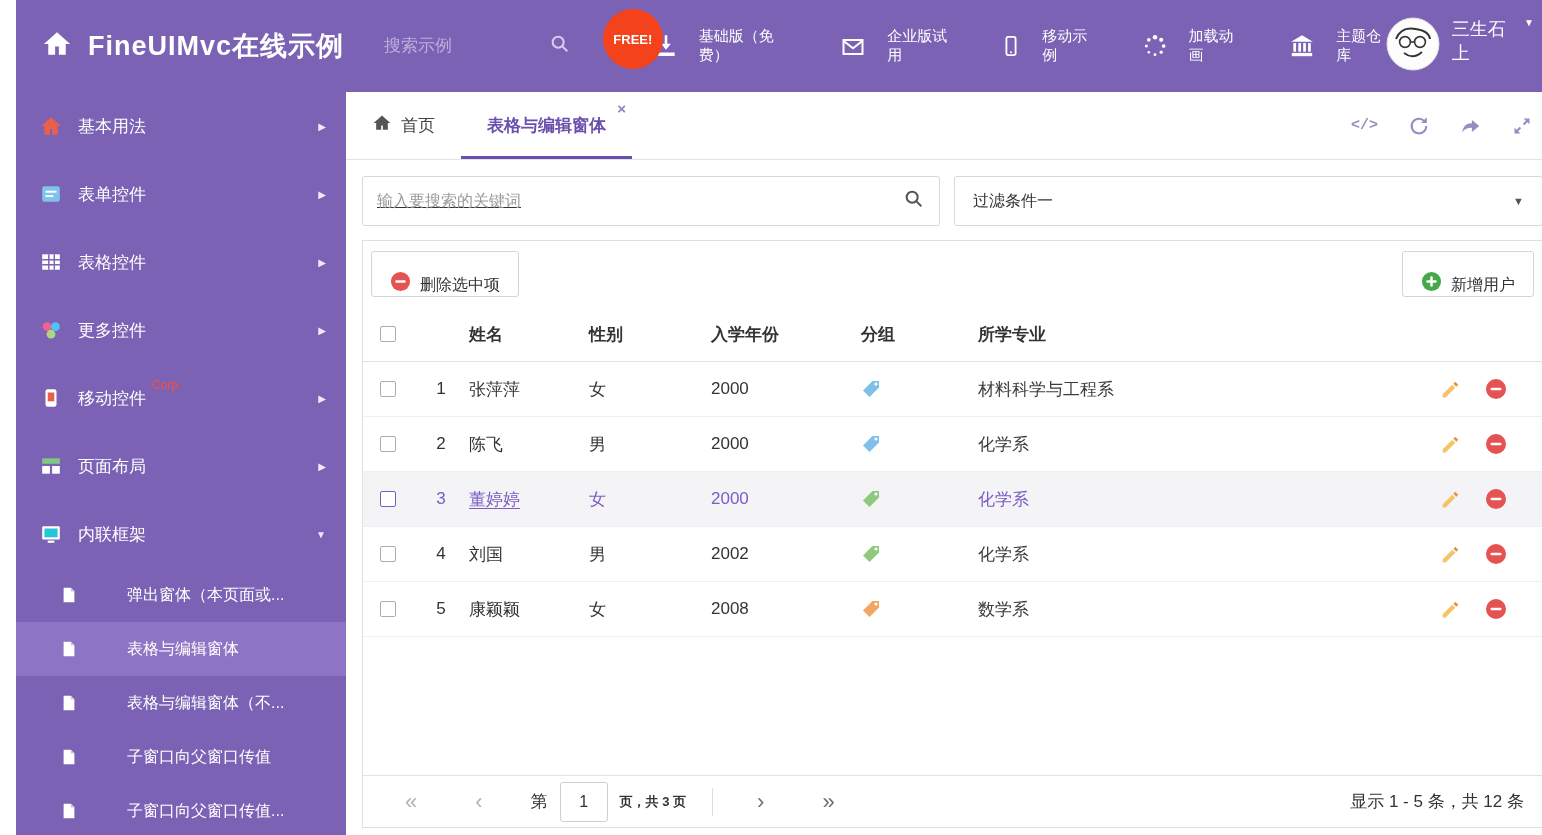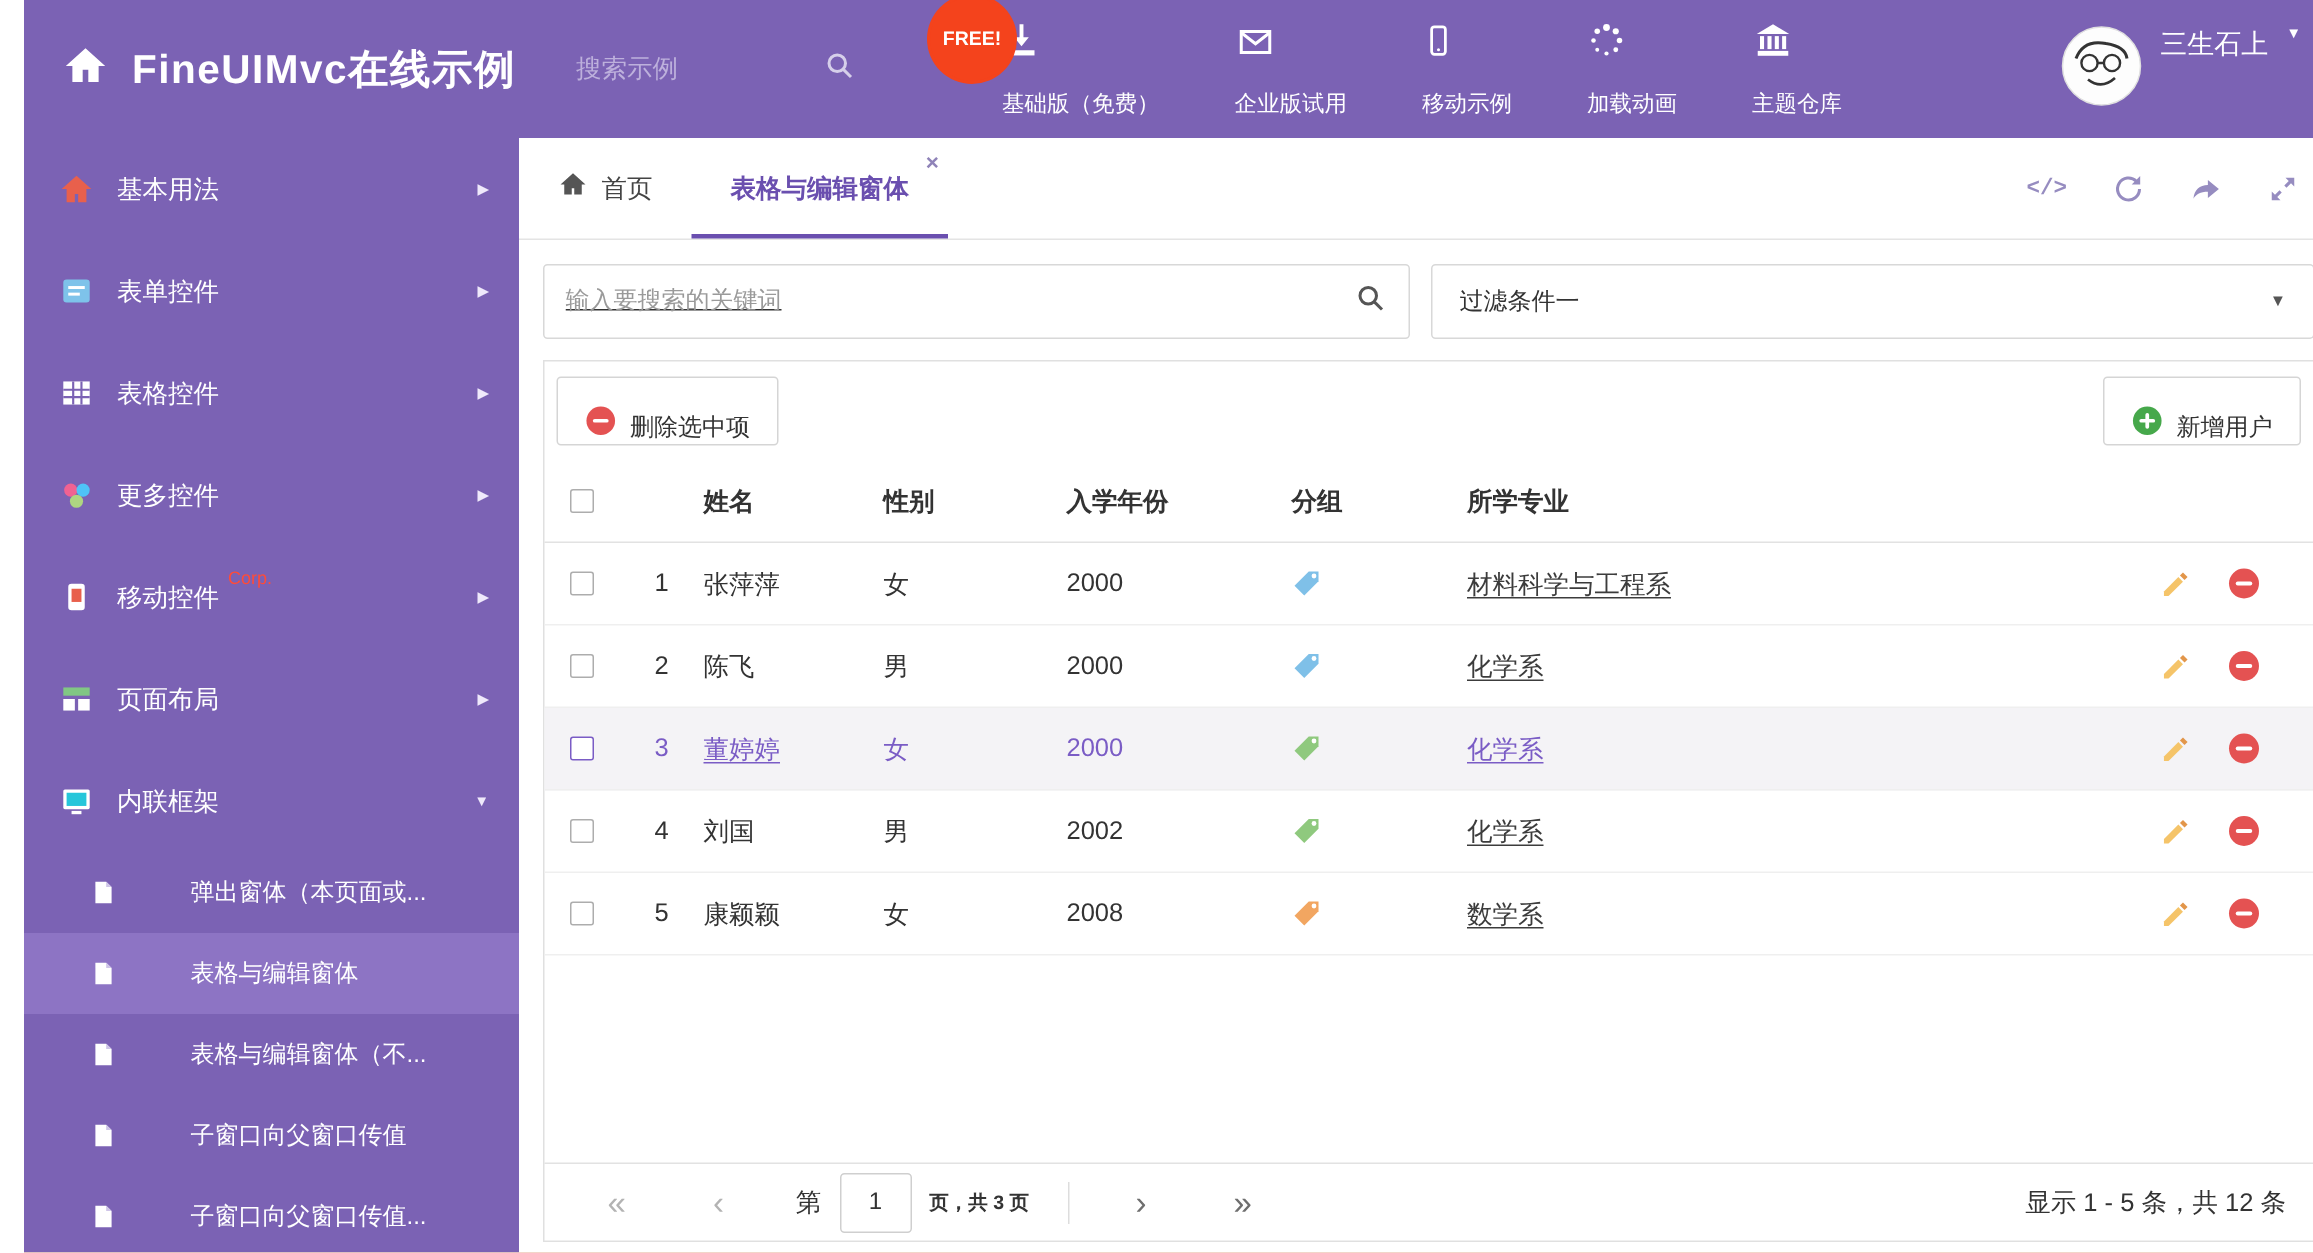--- a/index.html
+++ b/index.html
@@ -8,21 +8,21 @@
   .app { position:relative; width:1542px; height:835px; overflow:hidden; background:#c2410c; color:#333; font-size:16px;margin-left:16px; }
 
   
   .header { position:absolute; top:0; left:0; right:0; height:92px; background:#7b62b4; display:flex; align-items:center; color:#fff; }
   .brand { display:flex; align-items:center; gap:16px; padding-left:26px; flex:0 0 auto; }
   .brand-title { font-size:27px; font-weight:bold; letter-spacing:1px; }
   .hsearch { display:flex; align-items:center; margin-left:40px; width:210px; }
   .hsearch input { background:transparent; border:none; outline:none; color:#fff; font-size:17px; width:165px; }
   .hsearch input::placeholder { color:#bdb0dc; }
   .hnav { display:flex; margin-left:74px; gap:50px; align-items:center; }
-  .hnav-item { position:relative; display:flex; flex-direction:column; align-items:flex-start; gap:20px; font-size:15px; cursor:pointer; }
+  .hnav-item { position:relative; display:flex; align-items:center; gap:20px; font-size:15px; cursor:pointer; }
   .hnav-item .nicon { height:26px; display:flex; align-items:flex-end; }
   .free-badge { position:absolute; left:-48px; top:-16px; width:56px; height:56px; border-radius:50%; background:#f4431c; color:#fff; font-weight:bold; font-size:13px; display:flex; align-items:center; justify-content:center; box-shadow:0 0 0 2px #f4431c; z-index:3; }
   .huser { margin-left:auto; display:flex; align-items:flex-start; gap:12px; padding-right:24px; font-size:18px; }
   .caret { font-size:10px; color:#fff; }
 
   
   .sidebar { position:absolute; top:92px; left:0; bottom:0; width:330px; background:#7b62b4; color:#fff; overflow:hidden; }
   .side-item { position:relative; display:flex; align-items:center; height:68px; padding:0 24px; font-size:17px; cursor:pointer; }
   .side-item .sicon { width:22px; height:22px; margin-right:16px; flex:0 0 auto; }
   .side-arrow { position:absolute; right:20px; font-size:10px; color:#efe9fb; }
@@ -51,21 +51,21 @@
 
   .panel { position:absolute; left:16px; right:15px; top:148px; bottom:7px; border:1px solid #e0e0e0; background:#fff; }
   .gtoolbar { display:flex; align-items:center; justify-content:space-between; padding:10px 8px; }
   .btn { display:inline-flex; align-items:flex-end; gap:9px; height:46px; padding:0 18px; border:1px solid #d5d5d5; border-radius:3px; background:#fff; font-size:16px; color:#333; cursor:pointer; }
 
   .thead, .trow { display:grid; grid-template-columns:50px 56px 120px 122px 150px 117px 1fr 110px; align-items:center; }
   .thead { height:55px; border-bottom:1px solid #e2e2e2; font-size:17px; color:#333;font-weight:bold; }
   .trow { height:55px; border-bottom:1px solid #efefef; font-size:17px; color:#333; }
   .cell-num { text-align:center; }
   .cb { width:16px; height:16px; border:1px solid #adadad; border-radius:2px; background:#fff; justify-self:center; cursor:pointer; }
-  .link { text-decoration:underline; text-underline-offset:3px; color:#3c3c3c; cursor:pointer; }
+  .link { text-underline-offset:3px; color:#3c3c3c; cursor:pointer; }
   .actions { display:flex; align-items:center; gap:24px; padding-left:8px; }
   .trow.selected { background:#f4f3f6; color:#7a5cc5; }
   .trow.selected .link { color:#7a5cc5; }
   .trow.selected .cell-name { text-decoration:underline; text-underline-offset:3px; }
   .trow.selected .cb { border-color:#7a5cc5; }
   .icon-btn { cursor:pointer; display:flex; align-items:center; }
   .tag-wrap { cursor:pointer; display:flex; align-items:center; }
 
   .pager { position:absolute; left:0; right:0; bottom:0; height:52px; border-top:1px solid #e2e2e2; display:flex; align-items:center; padding:0 18px; }
   .pg-arrow { font-size:22px; line-height:1; cursor:pointer; text-align:center; }

